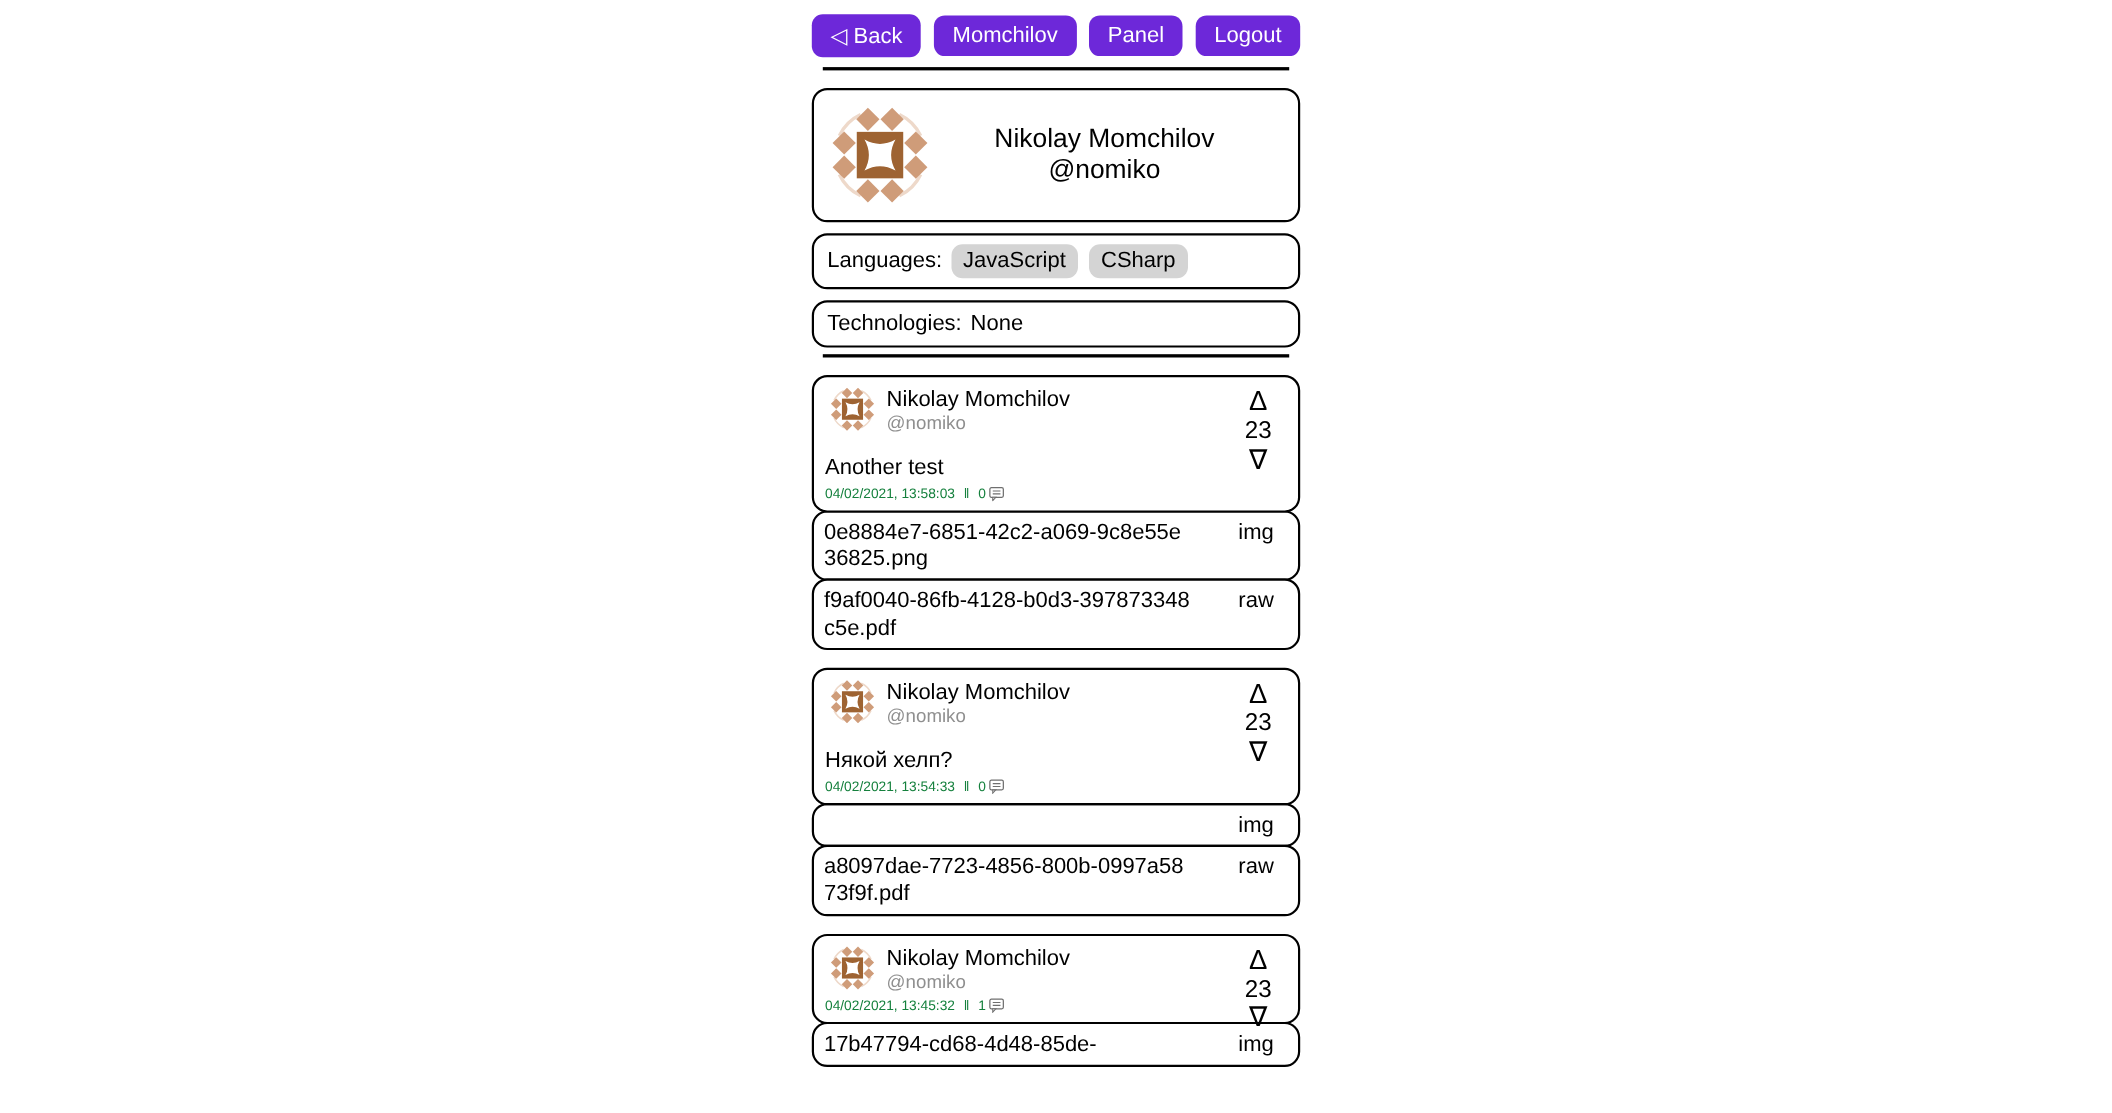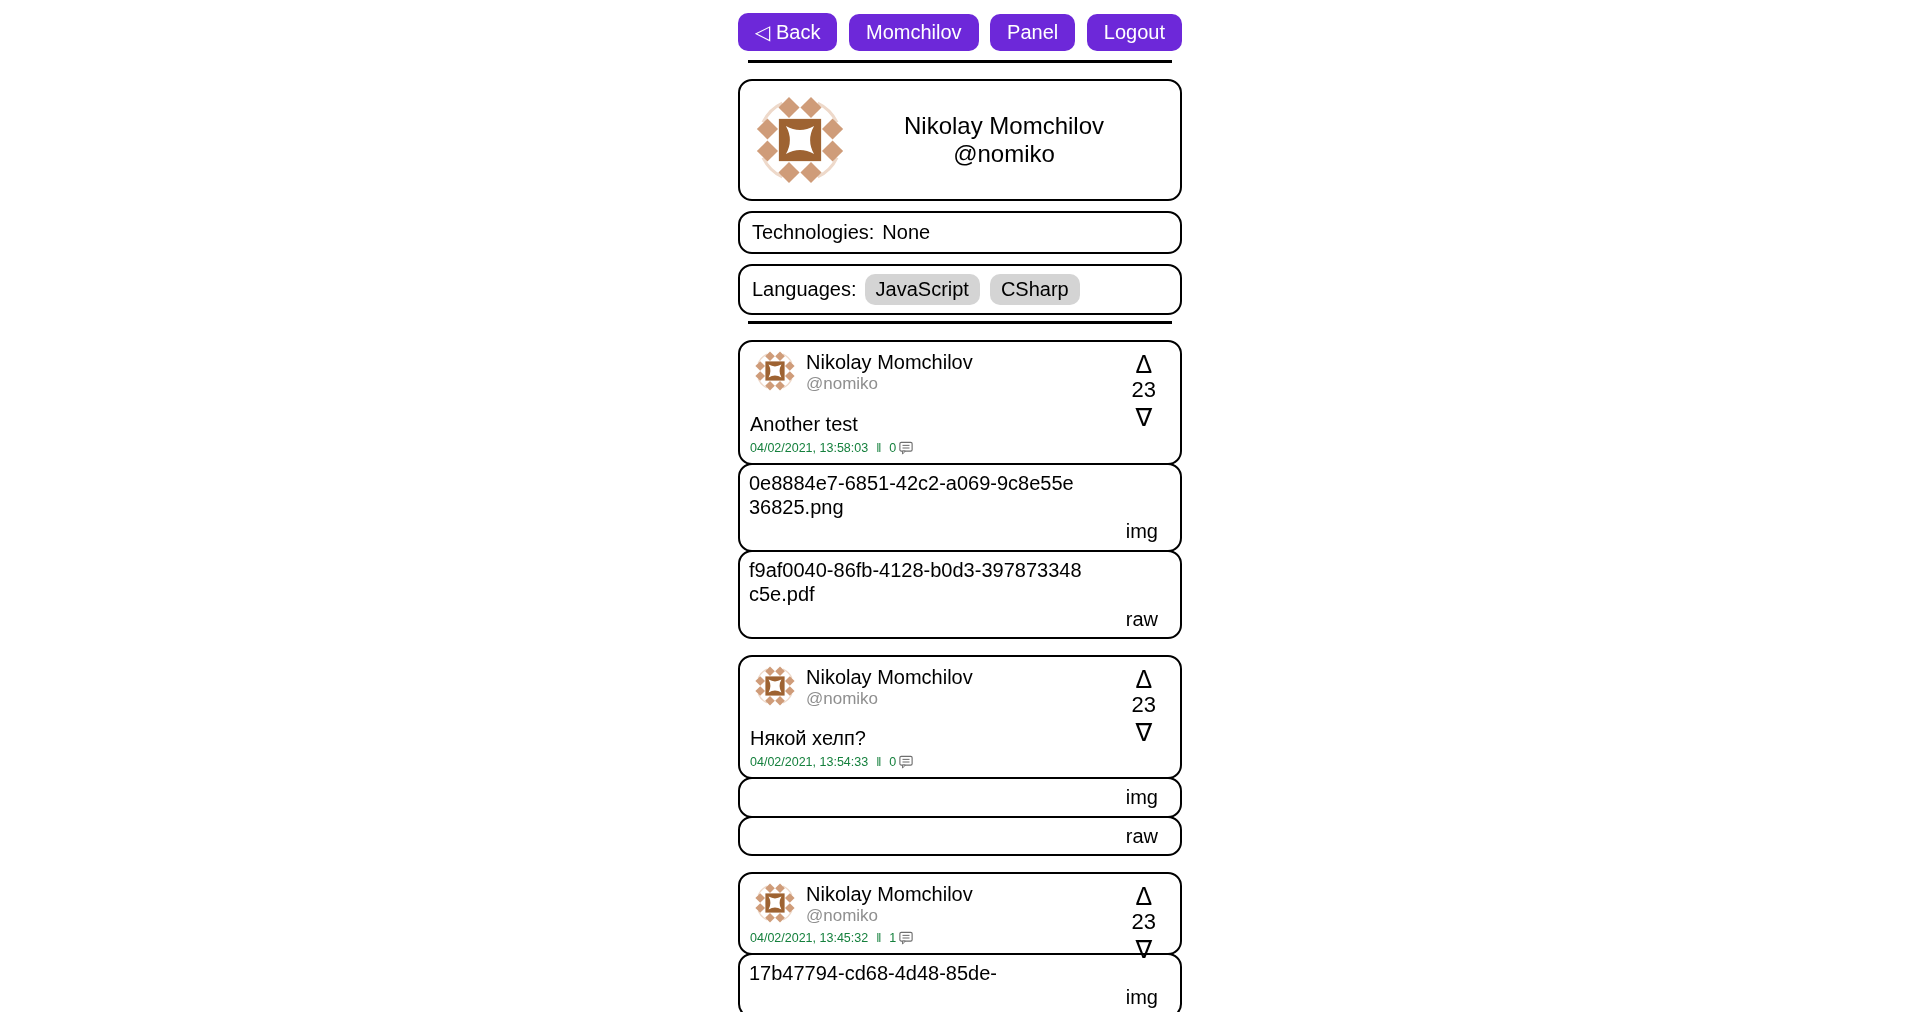--- a/index.html
+++ b/index.html
@@ -55,21 +55,21 @@
   }
   .vote-arrow { font-size: 25px; cursor: pointer; }
   .vote-score { font-size: 22px; }
 
   
   .attachment {
     border: 2px solid #000; border-radius: 14px; background: #fff;
     margin-top: -2px; padding: 6px 12px 6px 9px;
     display: flex; align-items: flex-start;
     font-size: 20px; line-height: 1.22;
-    position: relative; z-index: 1; flex-direction: column;
+    position: relative; z-index: 1;
   }
   .attachment-name { flex: 1; word-break: break-all; max-width: 335px; }
   .attachment-type { margin-left: auto; padding-right: 10px; }
 
   .hidden-defs { position: absolute; width: 0; height: 0; overflow: hidden; }
 </style>
 </head>
 <body>
 
 <svg class="hidden-defs" aria-hidden="true">
@@ -118,28 +118,28 @@
     <svg class="avatar-lg">
         <use href="#identicon"></use>
       </svg>
     <div class="profile-names">
       <div>Nikolay Momchilov</div>
       <div>@nomiko</div>
     </div>
   </div>
 
   <div class="card info-card">
-    <span class="info-label">Technologies:</span>
-    <span class="info-value">None</span>
-  </div>
-
-  <div class="card info-card">
     <span class="info-label">Languages:</span>
     <span class="pill">JavaScript</span>
     <span class="pill">CSharp</span>
+  </div>
+
+  <div class="card info-card">
+    <span class="info-label">Technologies:</span>
+    <span class="info-value">None</span>
   </div>
 
   <hr class="divider divider-mid">
 
   <div class="post-group">
     <div class="card post-card">
       <div class="post-header">
         <svg class="avatar-sm">
             <use href="#identicon"></use>
           </svg>
@@ -200,20 +200,21 @@
       <div class="vote-col">
         <span class="vote-arrow">Δ</span>
         <span class="vote-score">23</span>
         <span class="vote-arrow">∇</span>
       </div>
     </div>
     <div class="attachment">
       <span class="attachment-type">img</span>
     </div>
     <div class="attachment">
+      <span class="attachment-name">a8097dae-7723-4856-800b-0997a5873f9f.pdf</span>
       <span class="attachment-type">raw</span>
     </div>
   </div>
 
   <div class="post-group">
     <div class="card post-card">
       <div class="post-header">
         <svg class="avatar-sm">
             <use href="#identicon"></use>
           </svg>

